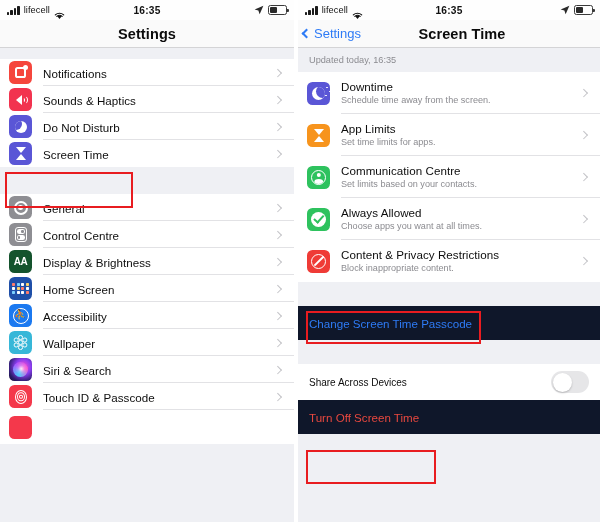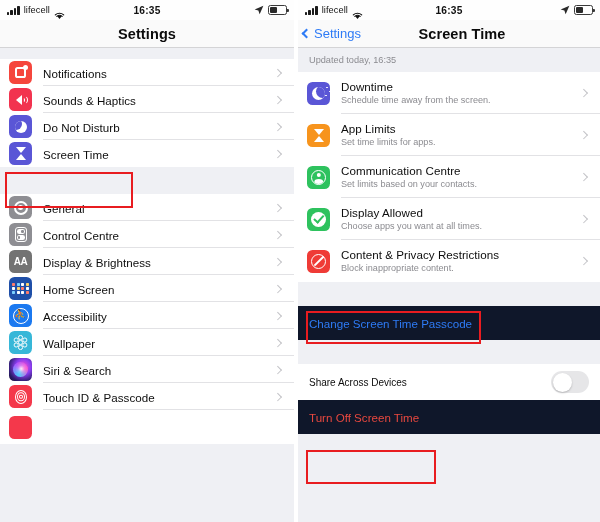--- a/index.html
+++ b/index.html
@@ -214,21 +214,21 @@
   }
   .cc-box i:nth-child(1) { top: 1.2px; }
   .cc-box i:nth-child(2) { bottom: 1.2px; }
   .cc-box i::after {
     content: ''; position: absolute; top: 1px; width: 2.6px; height: 2.6px;
     border-radius: 50%; background: #8e8e93;
   }
   .cc-box i:nth-child(1)::after { right: 1px; }
   .cc-box i:nth-child(2)::after { left: 1px; }
 
-  .ic-aa { background: #737373; }
+  .ic-aa { background: #14532d; }
   .ic-aa b { color: #fff; font-size: 10px; font-weight: bold; letter-spacing: -.5px; }
 
   .ic-home { background: #1f4fa8; }
   .grid-dots { display: grid; grid-template-columns: repeat(4, 3px); gap: 1.4px; }
   .grid-dots i { width: 3px; height: 3px; background: #fff; border-radius: .7px; display: block; }
   .grid-dots i.c1 { background: #ff7b6b; }
   .grid-dots i.c2 { background: #7bd0ff; }
   .grid-dots i.c3 { background: #ffd36b; }
 
   .ic-acc { background: #1b79f0; }
@@ -616,21 +616,21 @@
         </span>
         <span class="chev"></span>
         <span class="sep"></span>
       </div>
 
       <div class="row tall">
         <span class="icon ic-always">
           <span class="check-badge"></span>
         </span>
         <span class="row-body">
-          <span class="row-title" style="display:block">Display Allowed</span>
+          <span class="row-title" style="display:block">Always Allowed</span>
           <span class="row-sub" style="display:block">Choose apps you want at all times.</span>
         </span>
         <span class="chev"></span>
         <span class="sep"></span>
       </div>
 
       <div class="row tall">
         <span class="icon ic-content">
           <span class="noentry"></span>
         </span>

